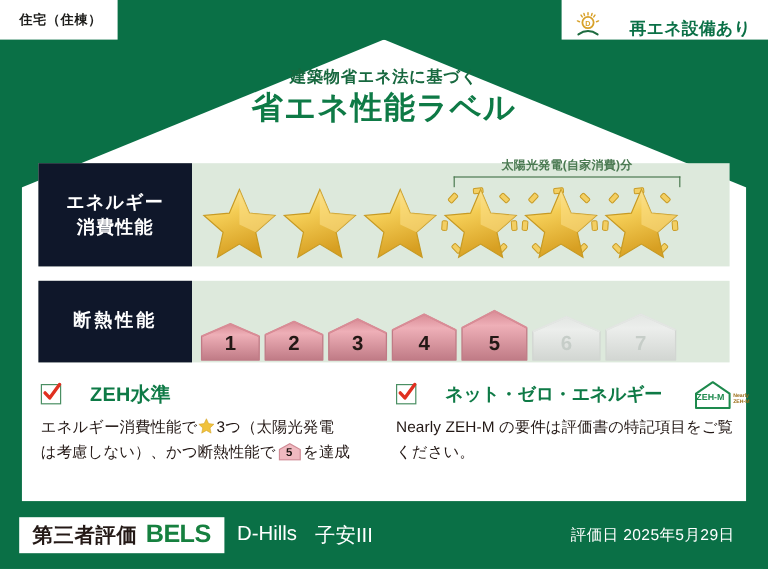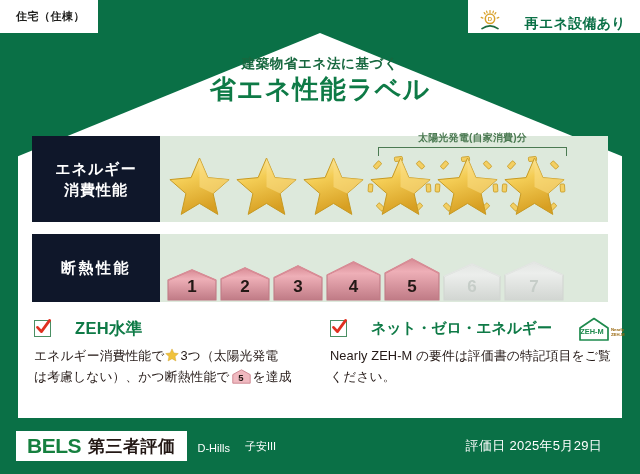--- a/index.html
+++ b/index.html
@@ -178,25 +178,25 @@
     display:flex;align-items:center;gap:7px;
     flex:0 0 auto;
   }
   #footer-bels-label{
     font-size:17px;font-weight:bold;color:#231815;letter-spacing:0.5px;
   }
   #footer-bels-mark{
     font-size:21px;font-weight:bold;color:#16803f;letter-spacing:-0.5px;
   }
   #footer-project{
-    margin-left:11px;color:#ffffff;font-size:11px;
-    display:flex;align-items:flex-end;gap:15px;flex:0 0 auto;
+    margin-left:11px;color:#ffffff;font-size:17px;
+    display:flex;align-items:flex-start;gap:15px;flex:0 0 auto;
   }
   #footer-date{
-    margin-left:auto;margin-right:38px;
+    margin-left:auto;margin-right:28px;
     color:#ffffff;font-size:13px;letter-spacing:0.3px;
   }
 </style>
 </head>
 <body>
 
 <div id="label-root">
 
   <div id="house-body"></div>
 
@@ -538,22 +538,22 @@
           <text x="34" y="15" font-size="4.3" font-weight="bold" fill="#9a6a12" font-family="Liberation Sans, sans-serif">Nearly</text>
           <text x="34" y="20" font-size="4.3" font-weight="bold" fill="#9a6a12" font-family="Liberation Sans, sans-serif">ZEH-M</text>
         </svg>
       </span>
     </div>
     <div class="claim-body">Nearly ZEH-M の要件は評価書の特記項目をご覧ください。</div>
   </div>
 
   <div id="footer">
     <div id="footer-bels-box">
+      <span id="footer-bels-label">第三者評価</span>
       <span id="footer-bels-mark">BELS</span>
-      <span id="footer-bels-label">第三者評価</span>
     </div>
     <div id="footer-project">
       <span>D-Hills</span>
       <span>子安III</span>
     </div>
     <div id="footer-date">評価日 2025年5月29日</div>
   </div>
 
 </div>
 

